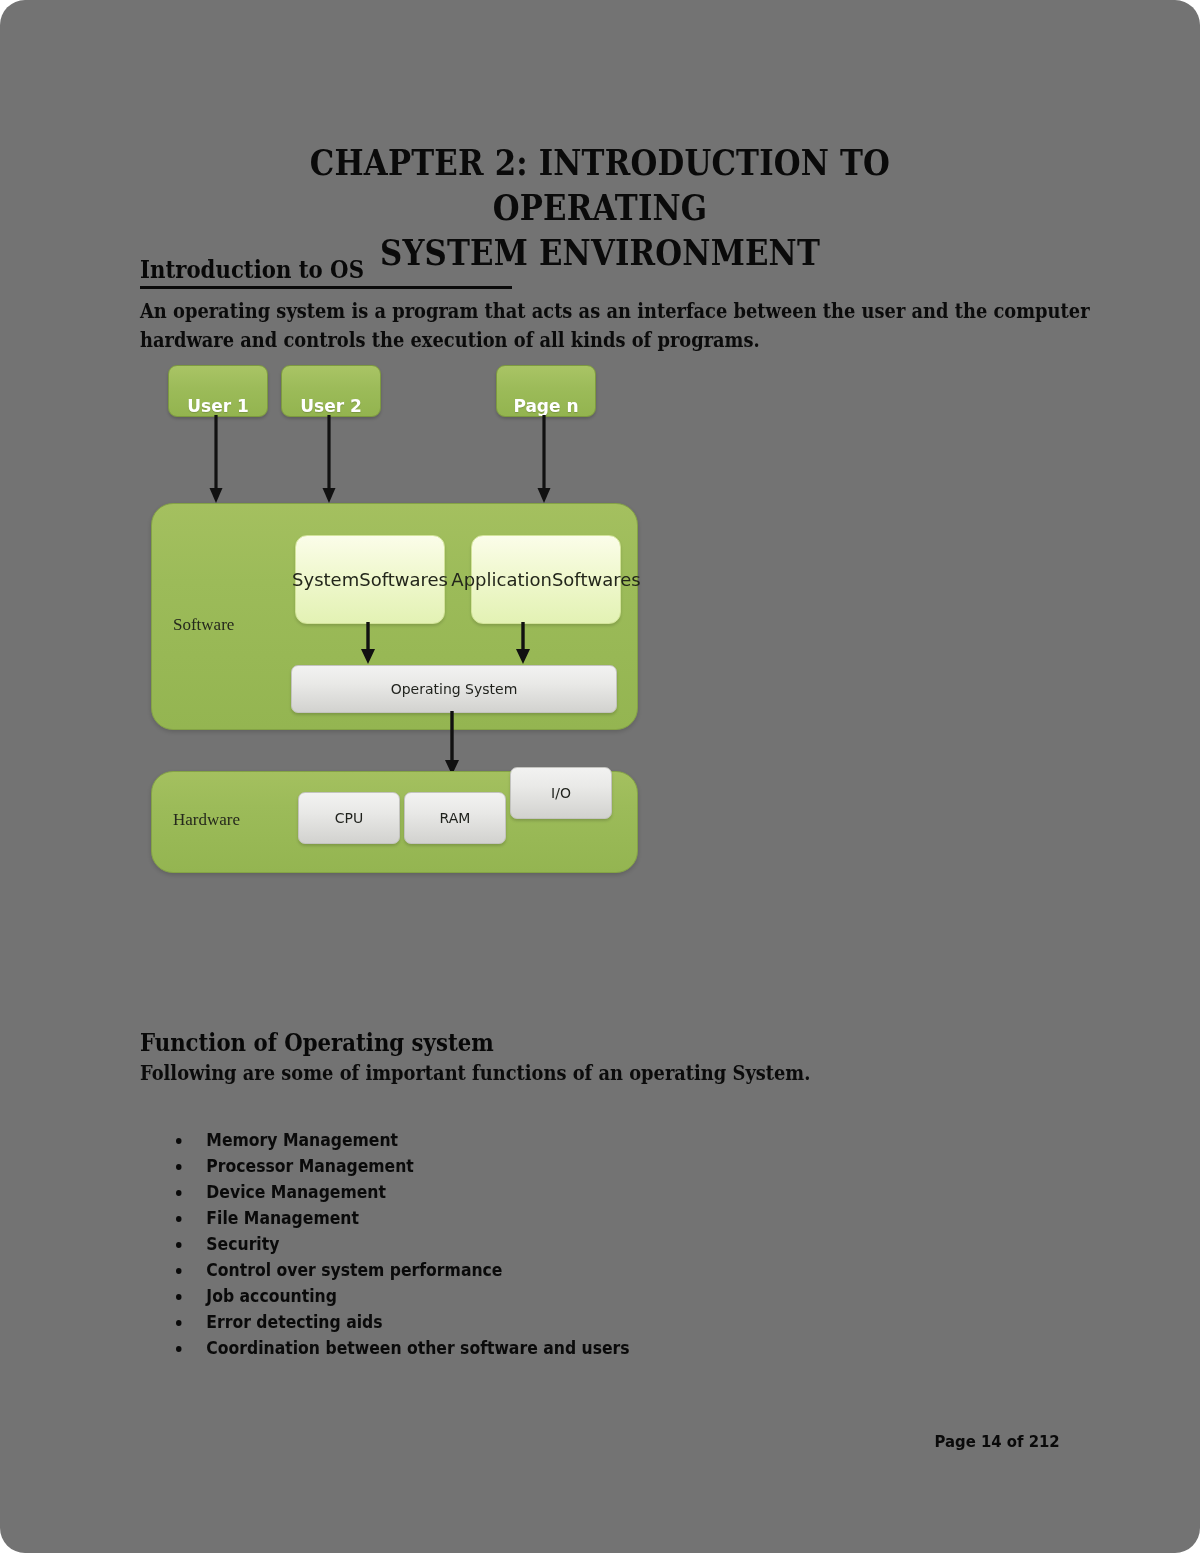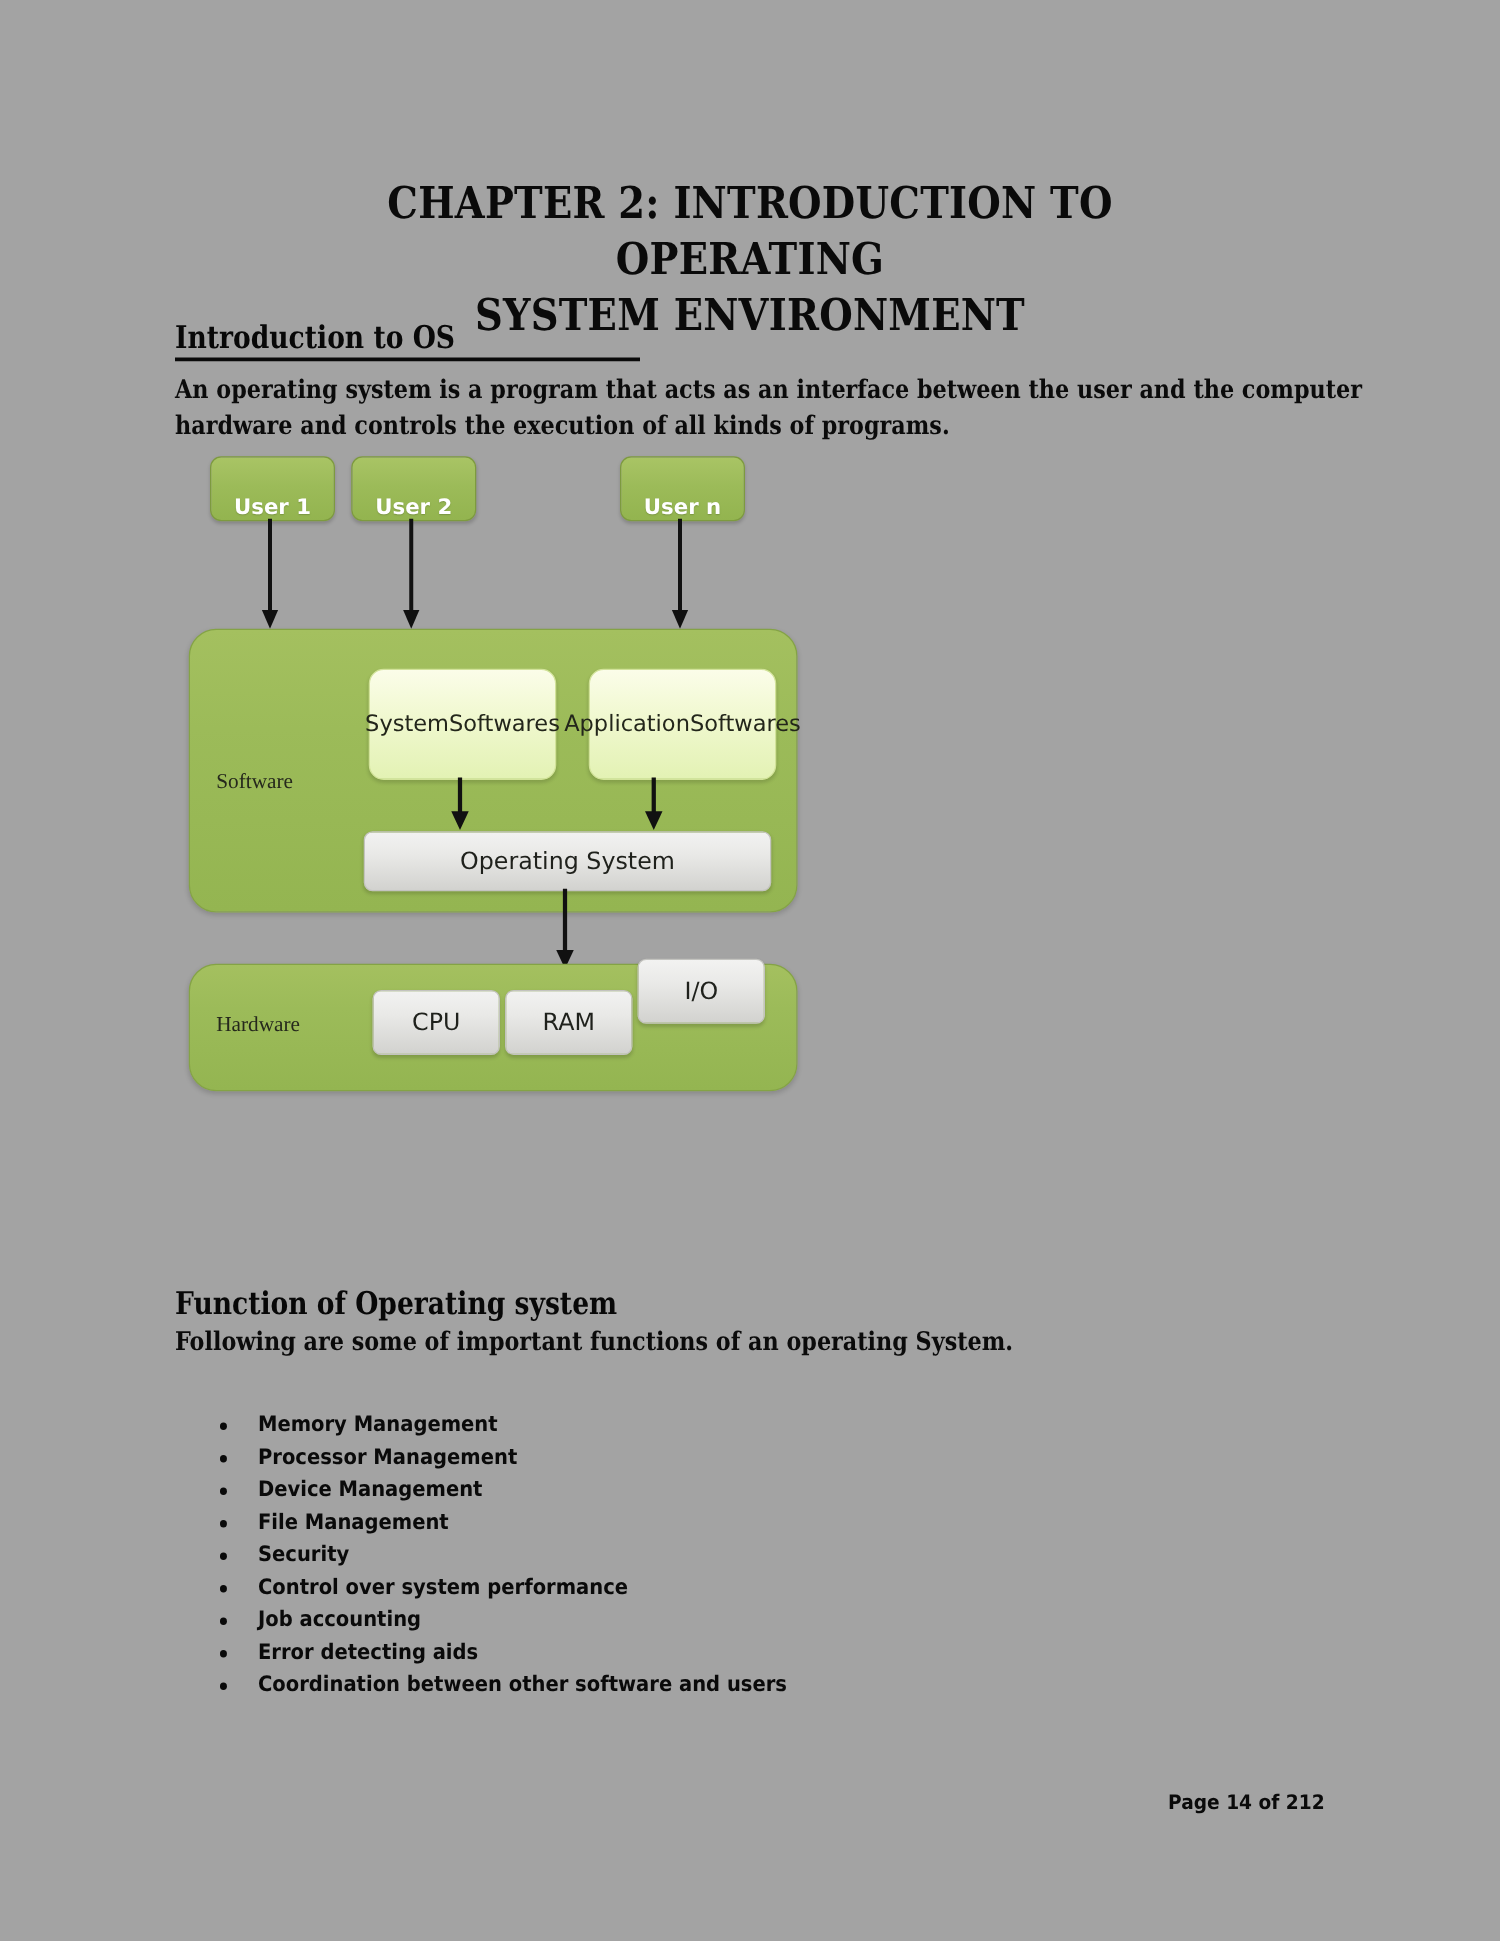--- a/index.html
+++ b/index.html
@@ -11,21 +11,22 @@
     width: 1200px;
     height: 1553px;
     position: relative;
     font-family: "Liberation Serif", serif;
     overflow: hidden;
   }
 
   .page {
     position: absolute;
     inset: 0;
-    background: #a3a3a3;
+    background: #737373;
+    border-radius: 25px;
   }
 
   
   .doc-title {
     position: absolute;
     left: 150px;
     top: 140px;
     width: 900px;
     text-align: center;
     font-family: "DejaVu Serif", serif;
@@ -119,21 +120,21 @@
   }
 
   .gray-box {
     position: absolute;
     border-radius: 7px;
     background: linear-gradient(180deg, #f2f2f1 0%, #e9e9e7 38%, #d2d2cf 100%);
     border: 1.2px solid #c3c3bf;
     box-shadow: 0 2px 3px rgba(0,0,0,0.16);
     color: #1f211c;
     font-family: "DejaVu Sans", sans-serif;
-    font-size: 19px;
+    font-size: 14px;
     display: flex;
     align-items: center;
     justify-content: center;
   }
 
   .arrow {
     position: absolute;
     overflow: visible;
   }
 
@@ -203,21 +204,21 @@
 
   <div class="diagram">
 
     <div class="user-box" style="left:28px; top:7px; width:98px; height:50px;">
       <span>User 1</span>
     </div>
     <div class="user-box" style="left:141px; top:7px; width:98px; height:50px;">
       <span>User 2</span>
     </div>
     <div class="user-box" style="left:356px; top:7px; width:98px; height:50px;">
-      <span>User n</span>
+      <span>Page n</span>
     </div>
 
     <svg class="arrow" style="left:68px; top:57px;" width="24" height="89">
       <line x1="8" y1="0" x2="8" y2="76" stroke="#111111" stroke-width="3.2"></line>
       <polygon points="8,88 1.5,73 14.5,73" fill="#111111"></polygon>
     </svg>
     <svg class="arrow" style="left:181px; top:57px;" width="24" height="89">
       <line x1="8" y1="0" x2="8" y2="76" stroke="#111111" stroke-width="3.2"></line>
       <polygon points="8,88 1.5,73 14.5,73" fill="#111111"></polygon>
     </svg>

